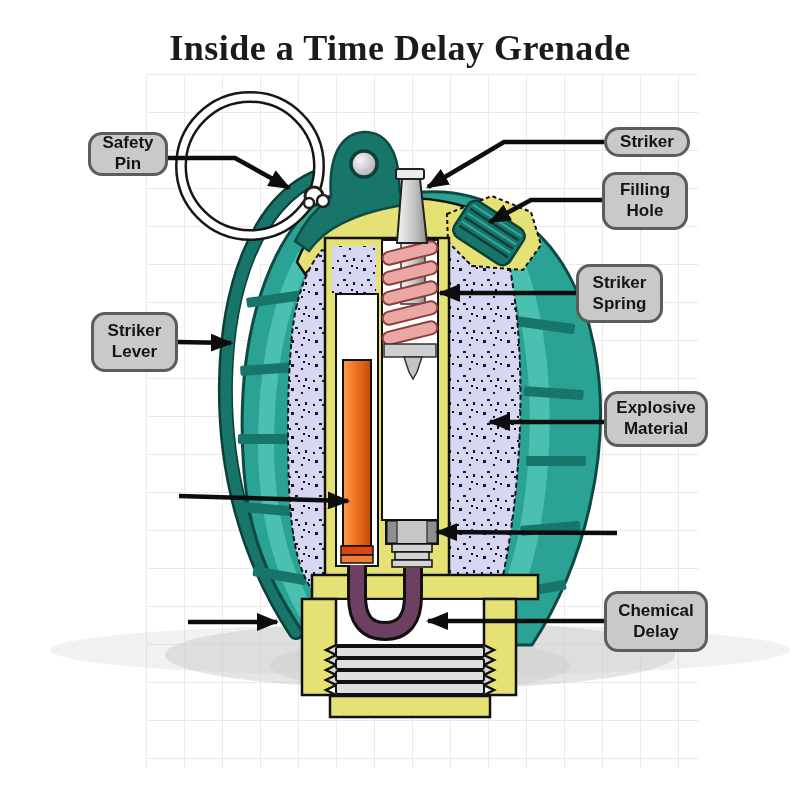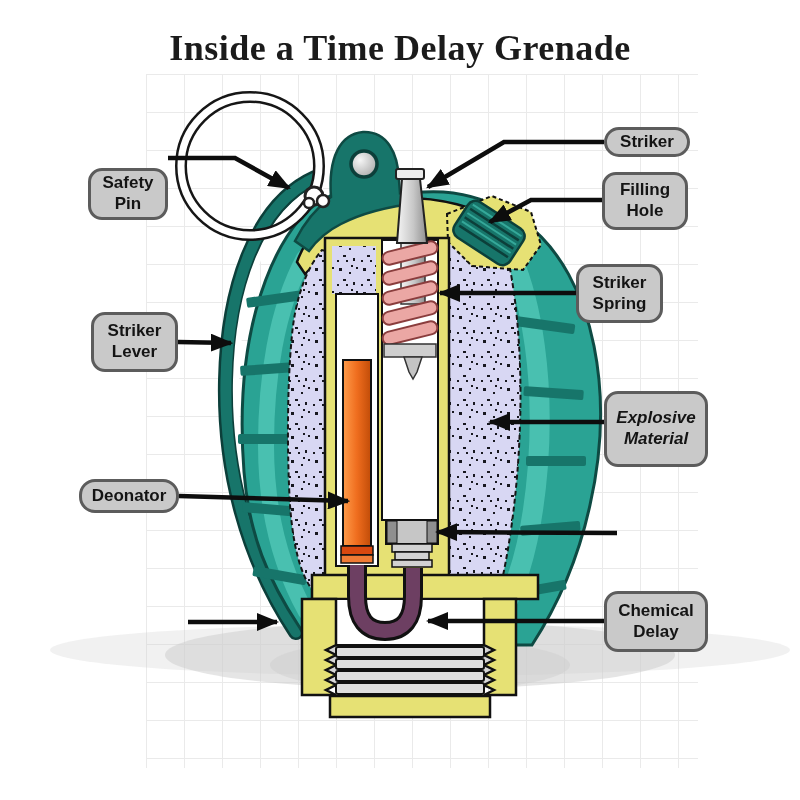--- a/index.html
+++ b/index.html
@@ -27,26 +27,26 @@
     background:var(--label-fill,#c9c9c9);
     border:3px solid var(--label-border,#5c5c5c);
     border-radius:14px;
     color:var(--label-text,#141414);
     font-family:"Liberation Sans",sans-serif;font-weight:bold;
     font-size:17px;line-height:1.22;
     display:flex;align-items:center;justify-content:center;text-align:center;
     padding:2px 6px;
   }
   
-  #lb-safety{left:88px;top:132px;width:80px;height:52px;margin-top:36px;}
+  #lb-safety{left:88px;top:132px;width:80px;height:44px;}
   #lb-striker{left:604px;top:127px;width:86px;height:30px;border-radius:15px;}
   #lb-filling{left:602px;top:172px;width:86px;height:58px;}
   #lb-spring{left:576px;top:264px;width:87px;height:59px;}
   #lb-lever{left:91px;top:312px;width:87px;height:60px;}
-  #lb-explosive{left:604px;top:391px;width:104px;height:76px;font-style:italic;}
+  #lb-explosive{left:604px;top:391px;width:104px;height:56px;}
   #lb-deonator{left:79px;top:479px;width:100px;height:34px;border-radius:16px;}
   #lb-percussion{left:617px;top:504px;width:120px;height:59px;}
   #lb-serrated{left:84px;top:579px;width:104px;height:86px;}
   #lb-chemical{left:604px;top:591px;width:104px;height:61px;}
 
   
   .yellow{fill:var(--lining-yellow,#e6e174);stroke:#111;stroke-width:2.5;}
   .speck-edge{stroke:#161616;stroke-width:2;stroke-dasharray:5 3;}
   .arrow{stroke:var(--arrow,#0d0d0d);stroke-width:4.5;fill:none;}
 </style>
@@ -254,16 +254,15 @@
       <polyline class="arrow" points="604,621 428,621" marker-end="url(#ah)"></polyline>
     </g>
   </svg>
 
   <div class="label" id="lb-safety">Safety Pin</div>
   <div class="label" id="lb-striker">Striker</div>
   <div class="label" id="lb-filling">Filling Hole</div>
   <div class="label" id="lb-spring">Striker Spring</div>
   <div class="label" id="lb-lever">Striker Lever</div>
   <div class="label" id="lb-explosive">Explosive Material</div>
-  <div class="label" id="lb-deonator">Deonator</div>
   <div class="label" id="lb-chemical">Chemical Delay</div>
 
 </div>
 
 </body></html>

